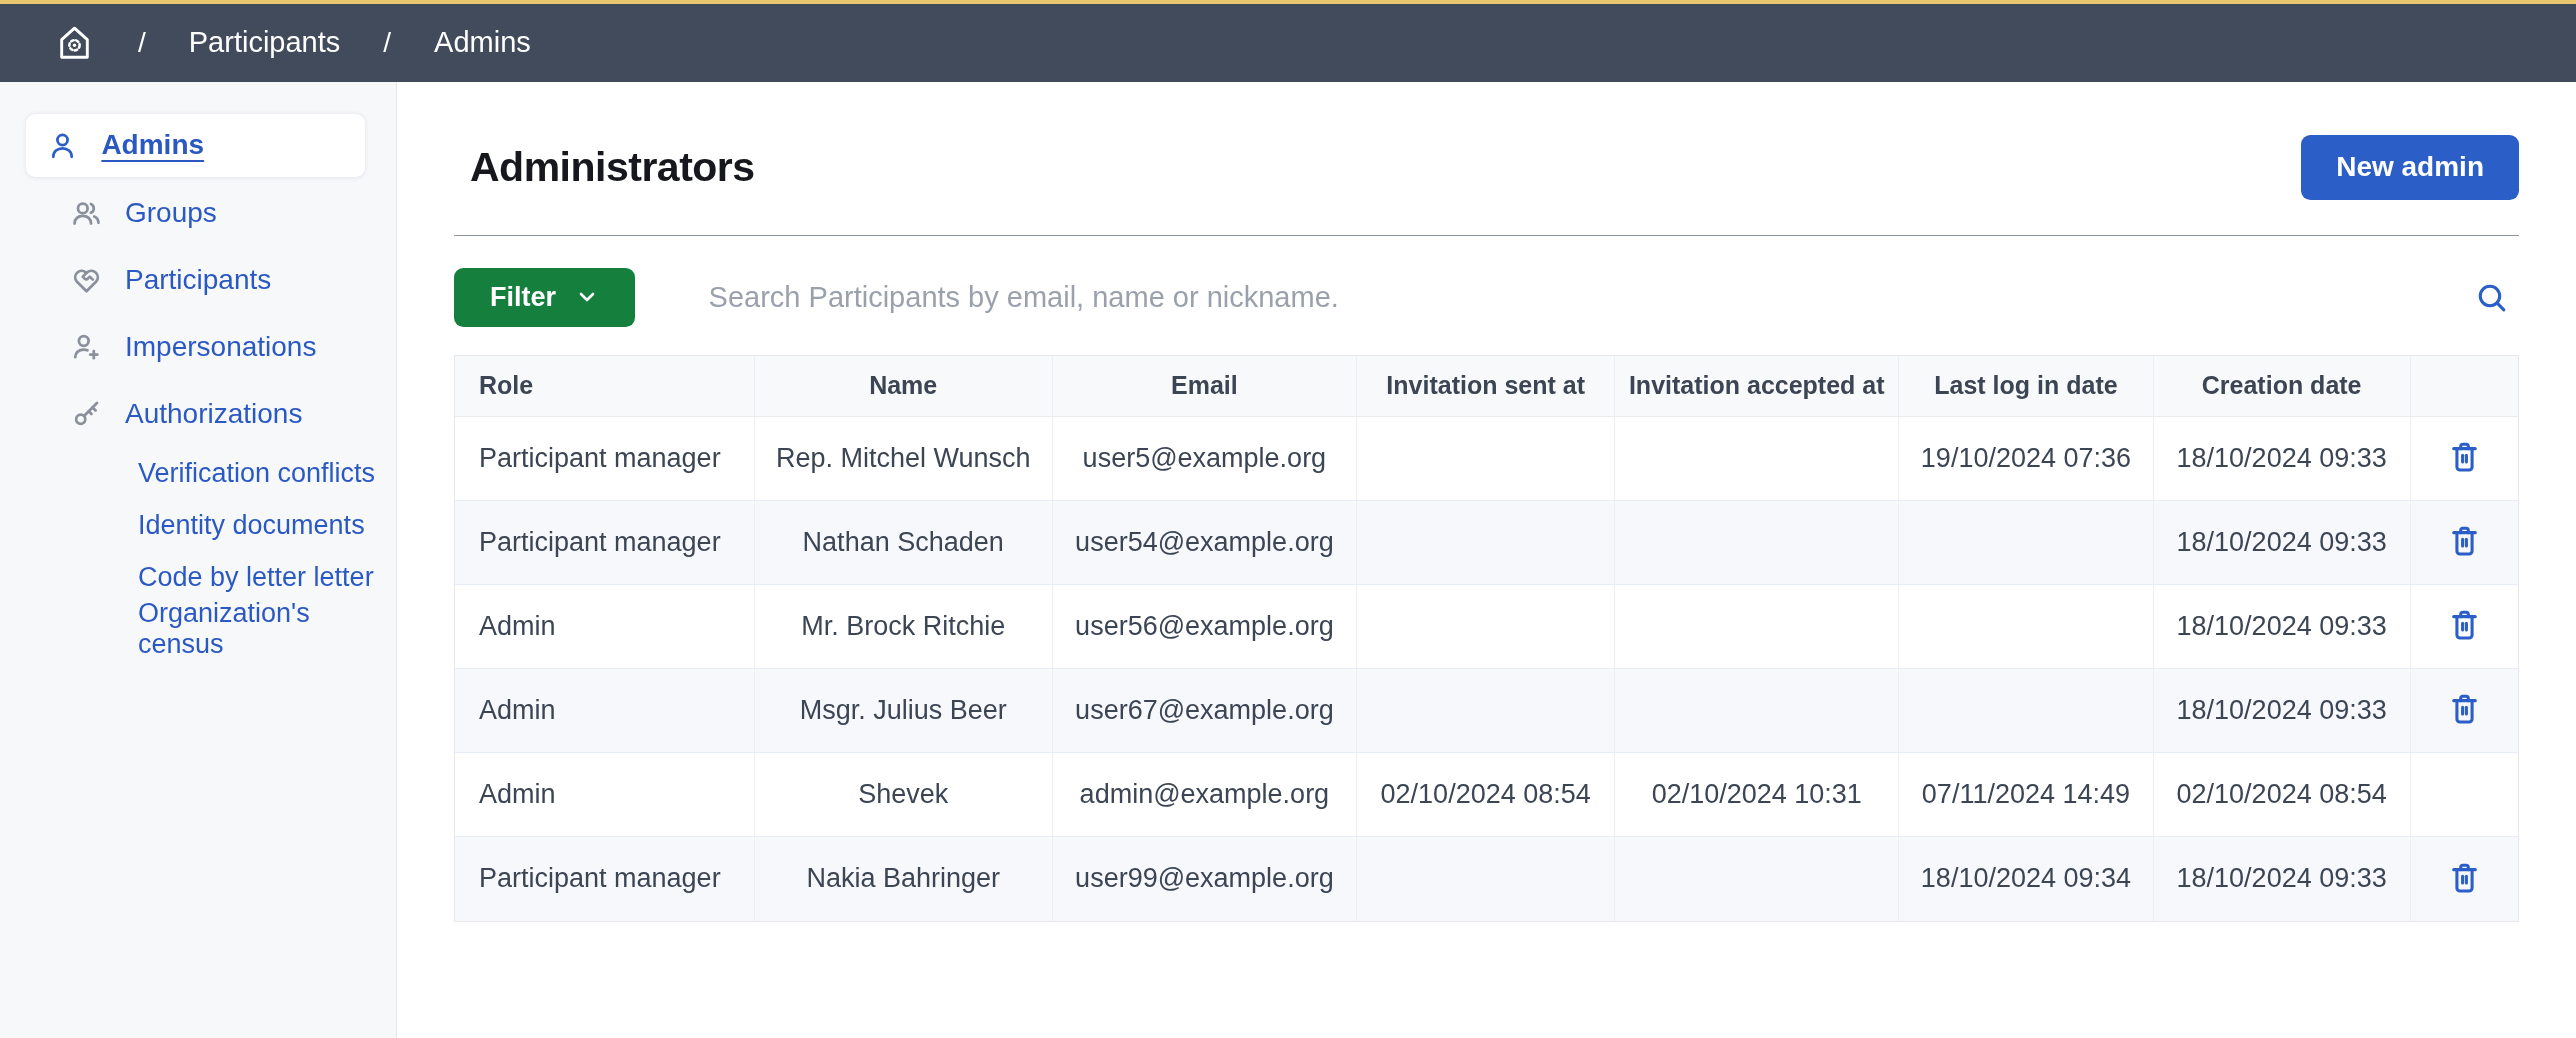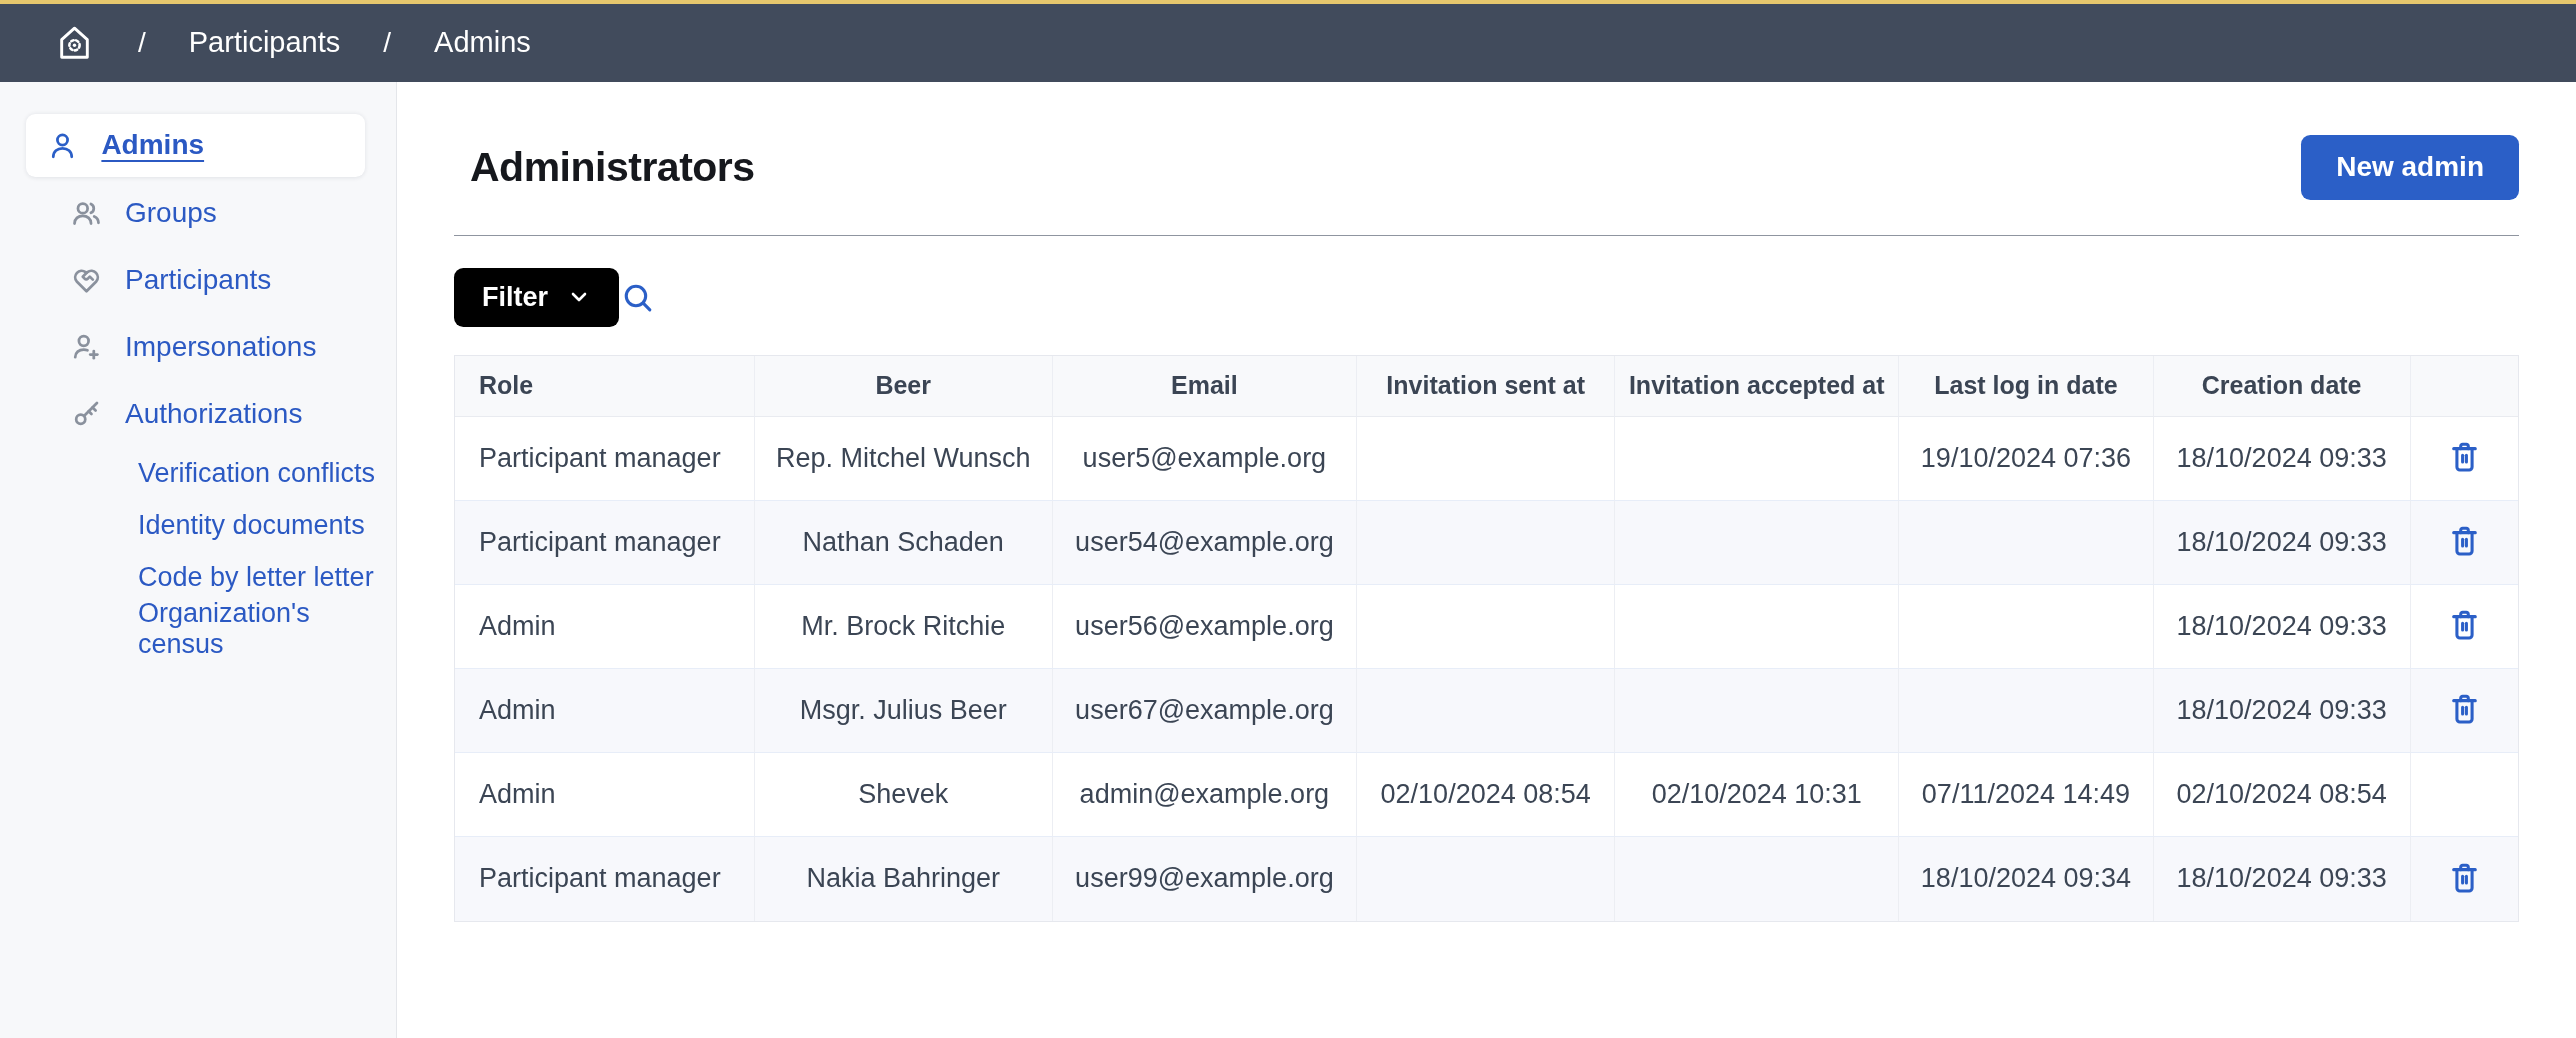--- a/index.html
+++ b/index.html
@@ -58,23 +58,23 @@
     background: #2b5fc7; color: #fff;
     font-size: 28px; font-weight: 700;
     border: none; border-radius: 9.3px; cursor: pointer;
     font-family: inherit;
   }
 
   .divider { border: none; border-top: 1.9px solid #8f95a0; margin: 28px 0 0 0; }
 
   .filter-row { display: flex; align-items: center; margin-top: 32px; height: 59px; }
   .filter-btn {
-    height: 59px; padding: 0 28px;
+    height: 59px; padding: 0 36px;
     display: flex; align-items: center; gap: 18.6px;
-    background: #000000; color: #fff;
+    background: #15803d; color: #fff;
     font-size: 27px; font-weight: 700;
     border: none; border-radius: 9.3px; cursor: pointer;
     font-family: inherit; flex: none;
   }
   .search-input {
     flex: 1; margin-left: 72px;
     border: none; outline: none; background: transparent;
     font-size: 29px; color: #3b4554; font-family: inherit;
   }
   .search-input::placeholder { color: #9aa1ad; }
@@ -214,20 +214,21 @@
 
     <div class="filter-row">
       <button class="filter-btn">
         <span>Filter</span>
         <span style="display:flex;">
           <svg width="24" height="24" viewBox="0 0 24 24" fill="none" stroke="#ffffff" stroke-width="2.6" stroke-linecap="round" stroke-linejoin="round">
             <path d="M6 9l6 6 6-6"></path>
           </svg>
         </span>
       </button>
+      <input class="search-input" type="text" placeholder="Search Participants by email, name or nickname." style="">
       <button class="search-btn">
         <span style="display:flex;">
           <svg width="37" height="37" viewBox="0 0 24 24" fill="none" stroke="#2b5fc7" stroke-width="2" stroke-linecap="round">
             <circle cx="11" cy="11" r="6.3"></circle>
             <path d="M15.7 15.7 L20 20"></path>
           </svg>
         </span>
       </button>
     </div>
 
@@ -239,21 +240,21 @@
             <col style="width:14.76%">
           <col style="width:12.51%">
             <col style="width:13.77%">
             <col style="width:12.33%">
           <col style="width:12.46%">
             <col style="width:5.2%">
         </colgroup>
         <thead>
           <tr>
             <th class="col-role">Role</th>
-            <th>Beer</th>
+            <th>Name</th>
             <th>Email</th>
             <th>Invitation sent at</th>
             <th>Invitation accepted at</th>
             <th>Last log in date</th>
             <th>Creation date</th>
             <th></th>
           </tr>
         </thead>
         <tbody>
   <tr>

